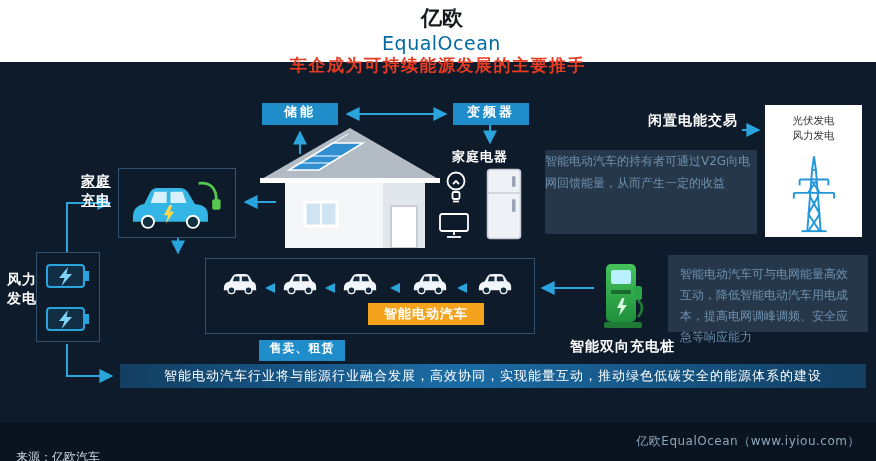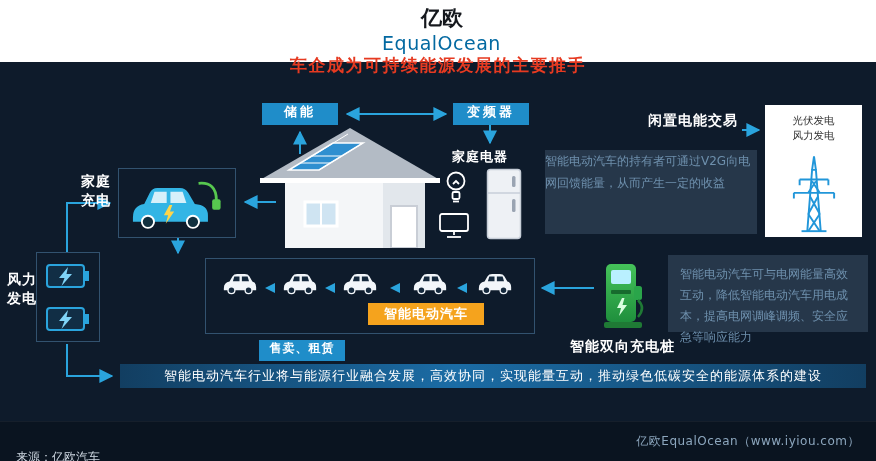--- a/index.html
+++ b/index.html
@@ -24,21 +24,21 @@
   #inverter-box { left:453px; top:41px; width:76px; height:22px; }
   #sell-box     { left:243px; top:278px; width:86px; height:21px; font-size:12px; letter-spacing:1px;margin-left:16px; }
 
   .white-label { position:absolute; color:#fff; font-weight:bold; white-space:nowrap; }
   #appliances-label { left:452px; top:86px;  font-size:13px; letter-spacing:1px; }
   #idle-label       { left:648px; top:50px;  font-size:14px; letter-spacing:1px; }
   #charger-label    { left:570px; top:276px; font-size:14px; letter-spacing:1px; }
 
   .vlabel { position:absolute; color:#fff; font-weight:bold; font-size:14px; width:32px;
             line-height:19px; text-align:center; letter-spacing:1px; }
-  #home-charging-label { left:80px; top:110px; }
+  #home-charging-label { left:80px; top:110px;text-decoration:underline; }
   #battery-label       { left:6px;  top:208px; }
 
   .outline-box { position:absolute; border:1px solid #32526f; }
   #car-home-box { left:118px; top:106px; width:118px; height:70px; }
   #battery-box  { left:36px;  top:190px; width:64px;  height:90px;
                   display:flex; flex-direction:column; align-items:center; justify-content:center; gap:5px; }
   #car-row-box  { left:205px; top:196px; width:330px; height:76px; }
 
   .callout { position:absolute; background:rgba(84,110,133,.35); color:#6e90ad;
              font-size:12px; line-height:22px; padding:0; }

